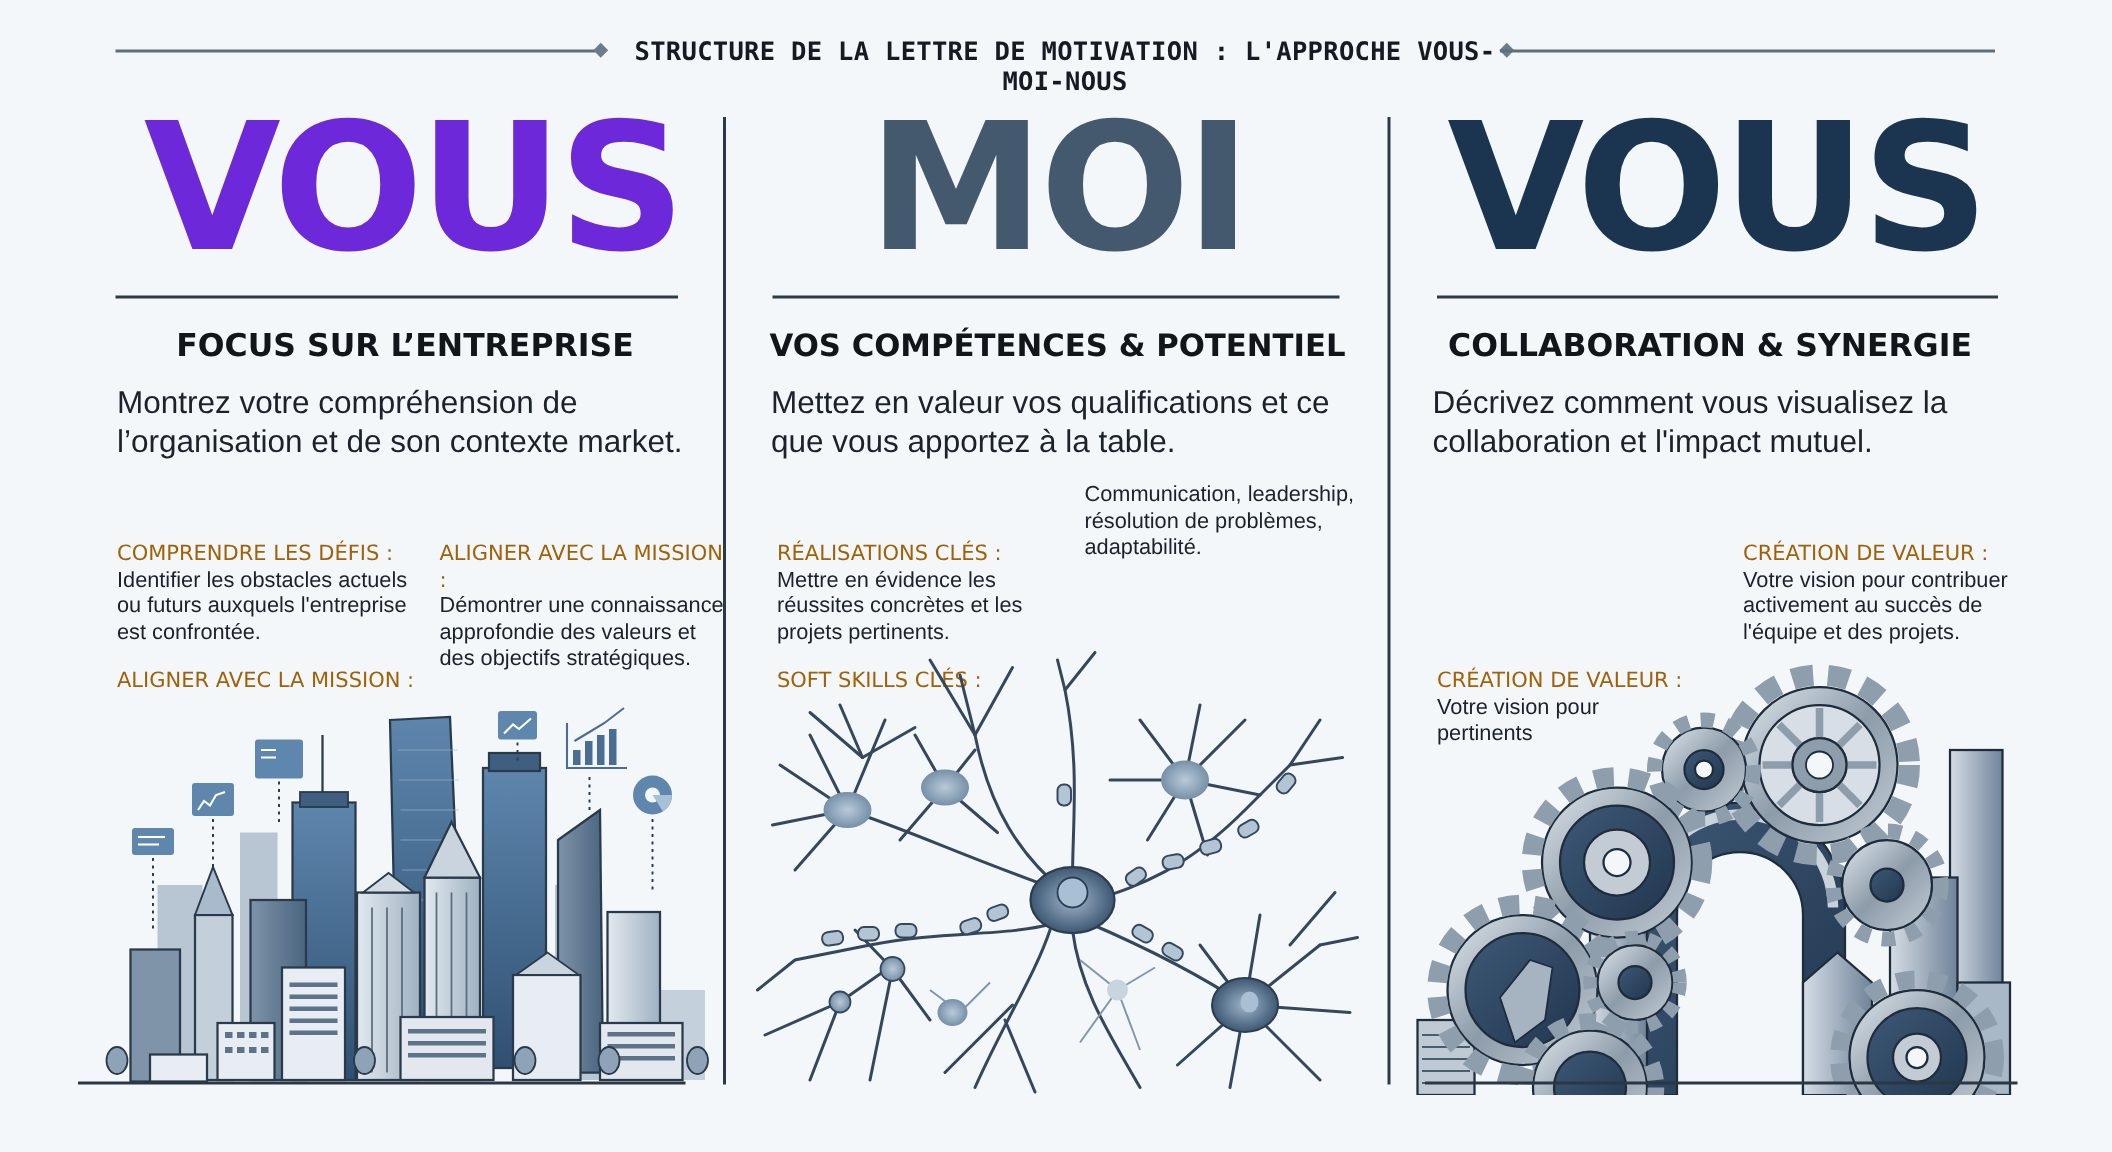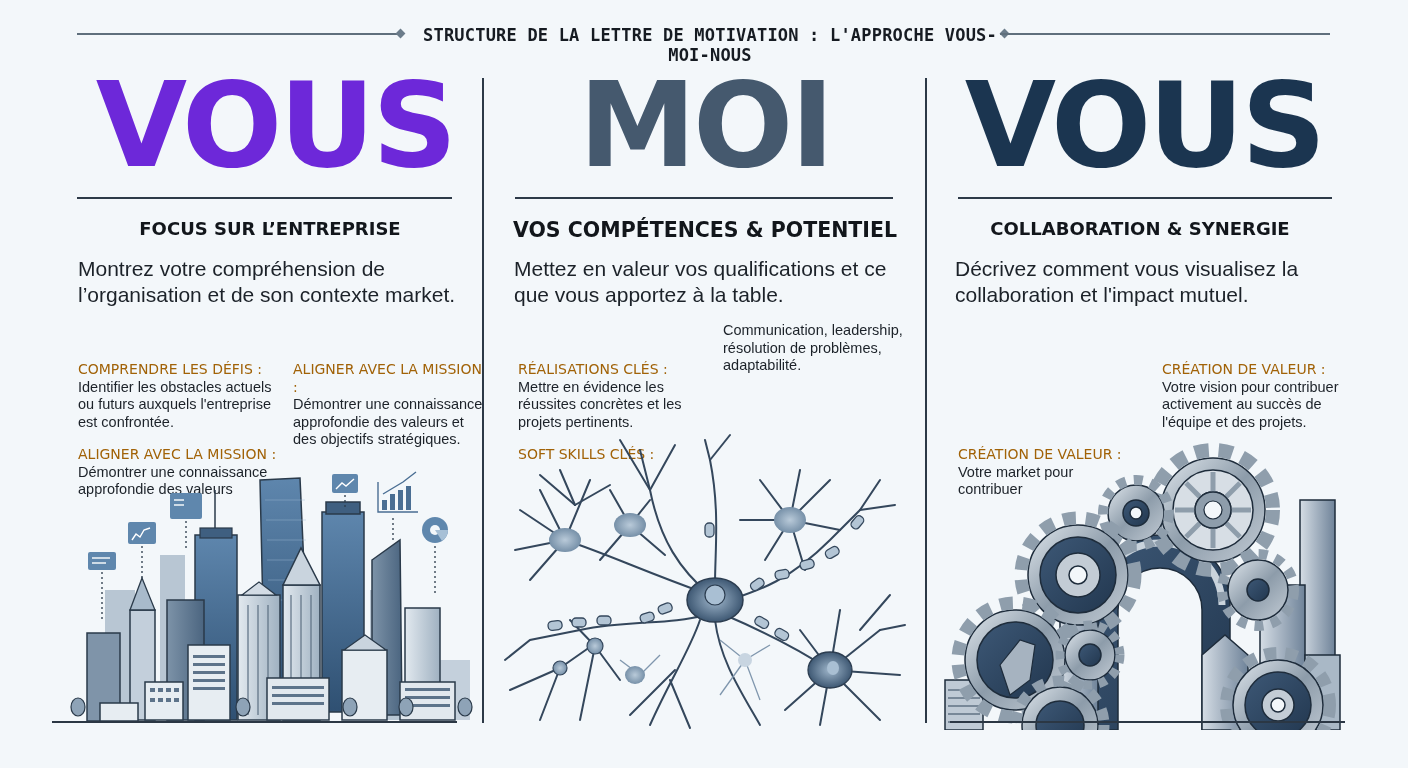--- a/index.html
+++ b/index.html
@@ -30,21 +30,21 @@
 
   .col { position: absolute; top: 60px; }
   .big {
     font-family: "DejaVu Sans", sans-serif; font-weight: bold;
     font-size: 118px; line-height: 130px; letter-spacing: -3px;
     text-align: center;
   }
   .rule { position: absolute; top: 137px; height: 2px; background: #2d3a48; }
   .subtitle {
     position: absolute; top: 158px; width: 100%; text-align: center;
-    font-family: "DejaVu Sans", sans-serif; font-weight: bold; font-size: 18px; color: #12161b;
+    font-family: "DejaVu Sans", sans-serif; font-weight: bold; font-size: 21px; color: #12161b;
   }
   .lead {
     position: absolute; top: 196px; font-size: 21px; line-height: 26px; color: #1c2229;
   }
   .block { position: absolute; font-size: 14.5px; line-height: 17.5px; color: #1c2229; }
   .block .hd { font-family: "DejaVu Sans", sans-serif; font-weight: normal; font-size: 14px; line-height: 17.5px; color: #a16207; margin-top: 39px; }
 
   
   .c1 { left: 60px; width: 420px; height: 680px; }
   .c1 .big { color: #6d28d9; width: 420px; padding-left: 10px; }
@@ -87,21 +87,20 @@
   <div class="block" style="left:18px; top:262px; width:200px;">
     <div class="hd">COMPRENDRE LES DÉFIS :</div>
     <div>Identifier les obstacles actuels ou futurs auxquels l'entreprise est confrontée.</div>
   </div>
   <div class="block" style="left:233px; top:262px; width:190px;">
     <div class="hd">ALIGNER AVEC LA MISSION :</div>
     <div>Démontrer une connaissance approfondie des valeurs et des objectifs stratégiques.</div>
   </div>
   <div class="block" style="left:18px; top:347px; width:210px;">
     <div class="hd" style="white-space:nowrap;">ALIGNER AVEC LA MISSION :</div>
-    <div>Démontrer une connaissance approfondie des valeurs</div>
   </div>
 
   <svg class="illus" style="left:0; top:400px;" width="420" height="265" viewBox="0 0 420 265">
     <defs>
       <linearGradient id="bg1" x1="0" y1="0" x2="0" y2="1">
           <stop offset="0" stop-color="#5e86ad"></stop>
           <stop offset="1" stop-color="#2f5072"></stop>
         </linearGradient>
       <linearGradient id="bg2" x1="0" y1="0" x2="1" y2="0">
           <stop offset="0" stop-color="#e2e9ef"></stop>
@@ -364,21 +363,21 @@
   <div class="rule"></div>
   <div class="subtitle">COLLABORATION &amp; SYNERGIE</div>
   <div class="lead">Décrivez comment vous visualisez la collaboration et l'impact mutuel.</div>
 
   <div class="block" style="left:232px; top:262px; width:190px;">
     <div class="hd">CRÉATION DE VALEUR :</div>
     <div>Votre vision pour contribuer activement au succès de l'équipe et des projets.</div>
   </div>
   <div class="block" style="left:28px; top:347px; width:170px;">
     <div class="hd" style="white-space:nowrap;">CRÉATION DE VALEUR :</div>
-    <div>Votre market pour contribuer</div>
+    <div>Votre vision pour pertinents</div>
   </div>
 
   <svg class="illus" style="left:10px; top:375px;" width="410" height="295" viewBox="0 0 410 295">
     <defs>
       <linearGradient id="gm" x1="0" y1="0" x2="1" y2="1">
           <stop offset="0" stop-color="#dfe6ec"></stop>
           <stop offset="0.5" stop-color="#8d9caa"></stop>
           <stop offset="1" stop-color="#c3ccd5"></stop>
         </linearGradient>
       <linearGradient id="gd" x1="0" y1="0" x2="1" y2="1">

